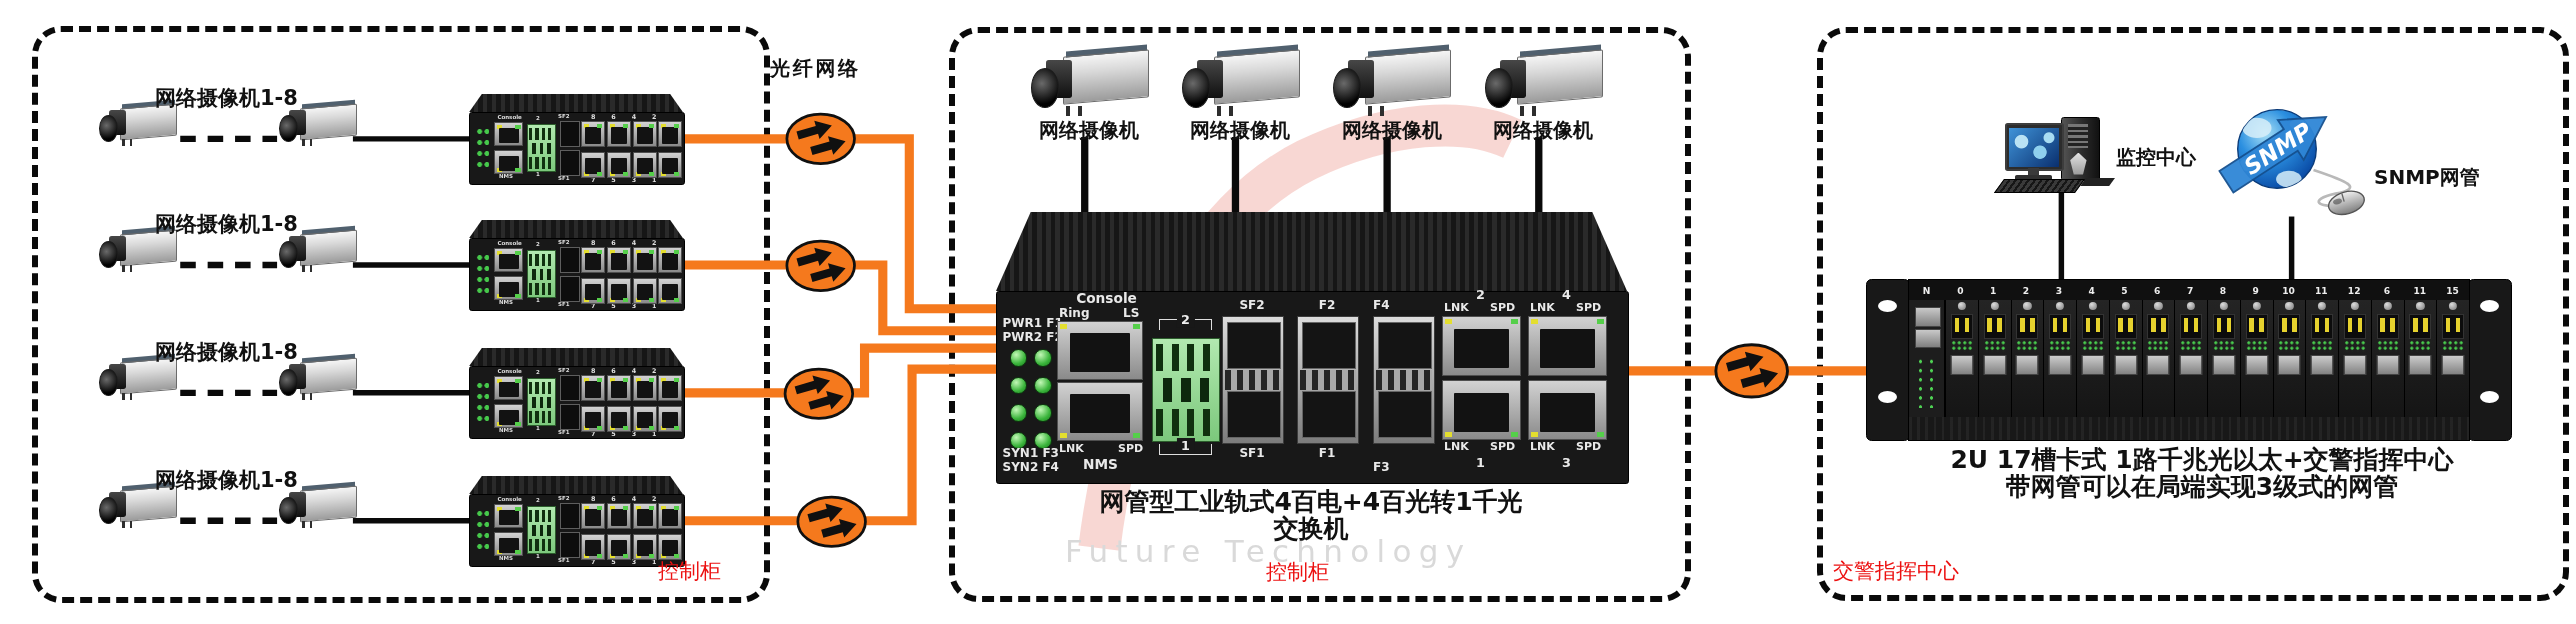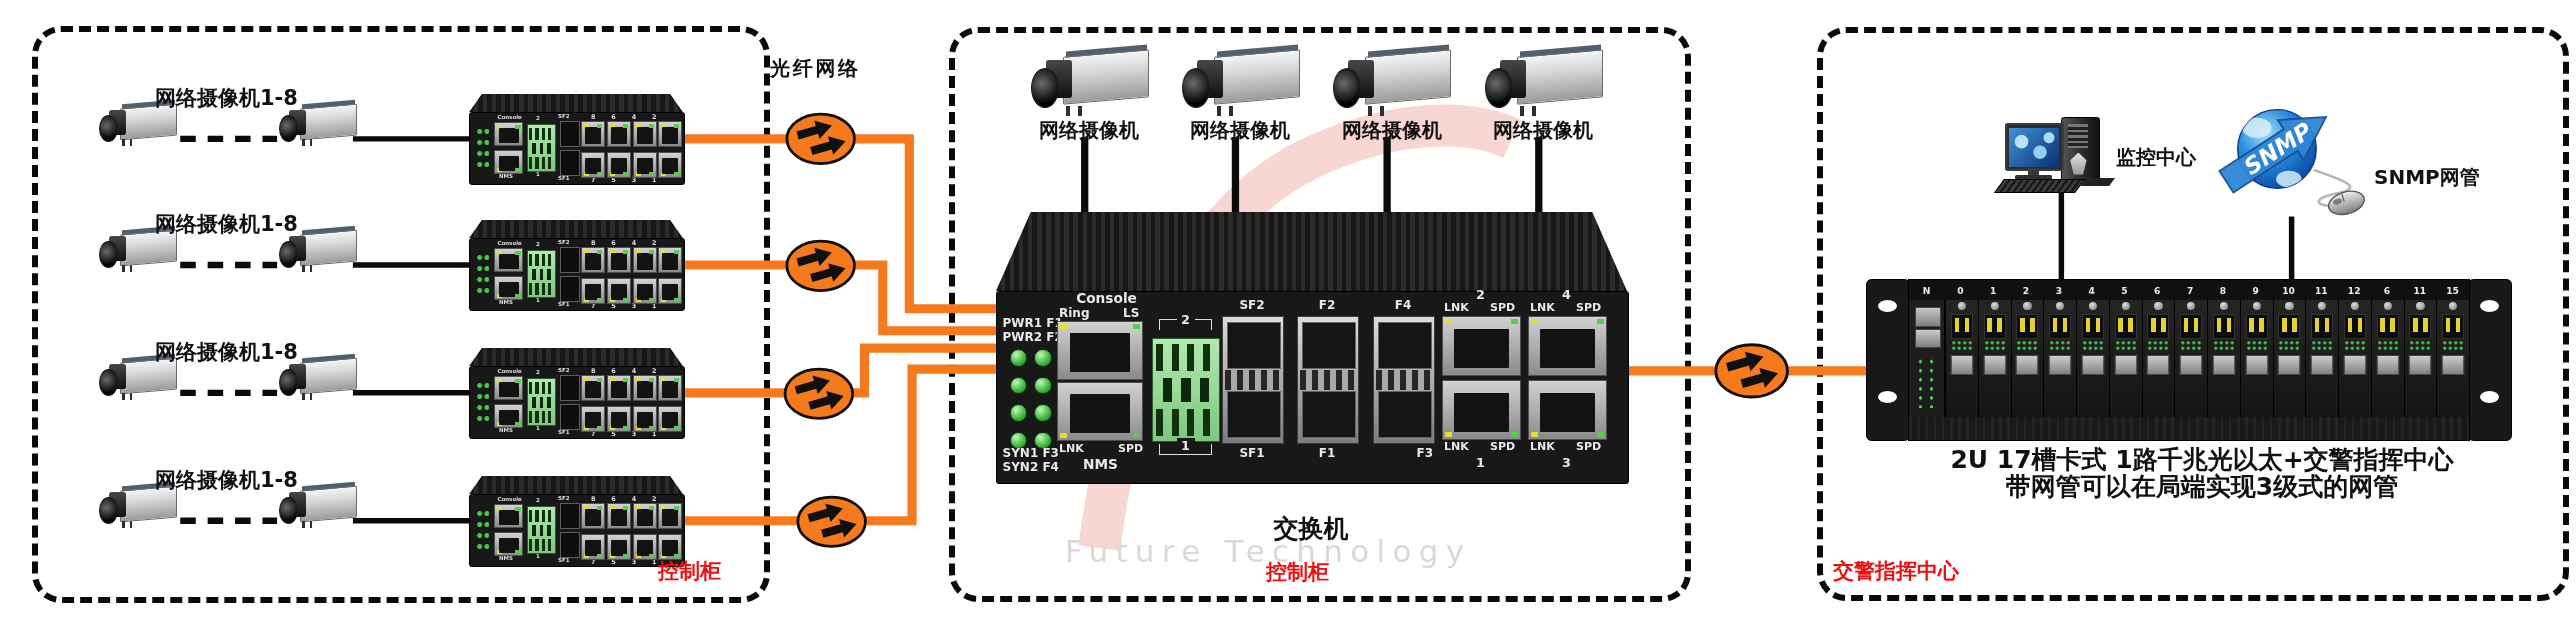--- a/index.html
+++ b/index.html
@@ -4,21 +4,21 @@
 <style>
   html,body{margin:0;padding:0;background:#fff;}
   .stage{position:relative;width:2576px;height:624px;background:#ffffff;overflow:hidden;
          font-family:"DejaVu Sans","Liberation Sans",sans-serif;color:#000;}
   .abs{position:absolute;}
   
   .zone{position:absolute;border:6.4px dashed #0a0a0a;border-radius:29px;background:transparent;z-index:0;}
   
   .lbl{position:absolute;font-weight:700;color:#111;white-space:nowrap;z-index:4;}
   .caption{position:absolute;text-align:center;font-weight:600;color:#111;z-index:4;}
-  .redlbl{position:absolute;color:#ec1010;font-weight:700;white-space:nowrap;z-index:4;}
+  .redlbl{position:absolute;color:#ec1010;font-weight:400;white-space:nowrap;z-index:4;}
   .wmtext{position:absolute;color:#d9d9d9;font-size:31px;letter-spacing:7.3px;font-weight:400;z-index:1;}
   
   .cam{position:absolute;z-index:3;}
   .cam .body{position:absolute;left:27%;top:8%;width:72%;height:68%;
      background:linear-gradient(180deg,#f5f5f5 0%,#d9d9d9 35%,#9b9b9b 100%);
      border:0.9px solid #6b6b6b;border-radius:1.8px;transform:skewY(-5deg);}
   .cam .roof{position:absolute;left:30%;top:0;width:69%;height:13%;background:#50606e;transform:skewY(-5deg);}
   .cam .hood{position:absolute;left:13%;top:18%;width:22%;height:56%;background:linear-gradient(180deg,#474747,#101010);border-radius:2.7px;}
   .cam .glass{position:absolute;left:0;top:30%;width:22%;height:56%;border-radius:50%;
      background:radial-gradient(circle at 38% 38%,#6a6a6a,#000 72%);border:1.8px solid #1c1c1c;}
@@ -548,39 +548,39 @@
         </div>
       <div class="term" style="left:155px;top:46px;width:66px;height:102px;">
           <i class="mid"></i>
         </div>
       <div class="bk b" style="left:162px;top:152px;">
           <b>1</b>
         </div>
 
       <span class="ptxt" style="left:225px;top:5.5px;width:60px;text-align:center;font-size:12px;">SF2</span>
       <span class="ptxt" style="left:300px;top:5.5px;width:60px;text-align:center;font-size:12px;">F2</span>
-      <span class="ptxt" style="left:376px;top:5.5px;width:60px;text-align:center;font-size:12px;">F4</span>
+      <span class="ptxt" style="left:376px;top:5.5px;width:60px;text-align:left;font-size:12px;">F4</span>
       <div class="cage" style="left:225px;top:24px;width:60px;height:126px;">
           <i class="o1"></i>
           <i class="zz"></i>
           <i class="o2"></i>
         </div>
       <div class="cage" style="left:300px;top:24px;width:60px;height:126px;">
           <i class="o1"></i>
           <i class="zz"></i>
           <i class="o2"></i>
         </div>
       <div class="cage" style="left:376px;top:24px;width:60px;height:126px;">
           <i class="o1"></i>
           <i class="zz"></i>
           <i class="o2"></i>
         </div>
       <span class="ptxt" style="left:225px;top:154px;width:60px;text-align:center;font-size:12px;">SF1</span>
       <span class="ptxt" style="left:300px;top:154px;width:60px;text-align:center;font-size:12px;">F1</span>
-      <span class="ptxt" style="left:376px;top:154px;width:60px;text-align:right;font-size:12px;">F3</span>
+      <span class="ptxt" style="left:376px;top:168px;width:60px;text-align:left;font-size:12px;">F3</span>
 
       <span class="ptxt" style="left:445px;top:-5.5px;width:77px;text-align:center;font-size:12.8px;">2</span>
       <span class="ptxt" style="left:447px;top:9.1px;font-size:11px;">LNK</span>
       <span class="ptxt" style="left:493px;top:9.1px;font-size:11px;">SPD</span>
       <div class="prt" style="left:445px;top:24px;width:77px;height:58px;">
           <i></i>
         </div>
       <div class="prt dn" style="left:445px;top:88px;width:77px;height:58px;">
           <i></i>
         </div>
@@ -599,21 +599,21 @@
         </div>
       <span class="ptxt" style="left:533px;top:148px;font-size:11px;">LNK</span>
       <span class="ptxt" style="left:579px;top:148px;font-size:11px;">SPD</span>
       <span class="ptxt" style="left:531px;top:163px;width:77px;text-align:center;font-size:12.8px;">3</span>
     </div>
   </div>
 
   <div class="wmtext" style="left:1065px;top:533px;">Future Technology</div>
 
   <div class="caption" style="left:1046px;top:488px;width:530px;font-size:25px;line-height:27.4px;">
-    <br>
+    <span>网管型工业轨式4百电+4百光转1千光</span><br>
     <span>交换机</span>
   </div>
   <div class="redlbl" style="left:1266px;top:558px;font-size:21px;">控制柜</div>
 
   <div class="pc" style="left:1999px;top:117px;width:119px;height:75px;">
     <i class="tower"></i>
     <div class="mon">
         <i class="scr"></i>
       </div>
     <i class="neck"></i>

